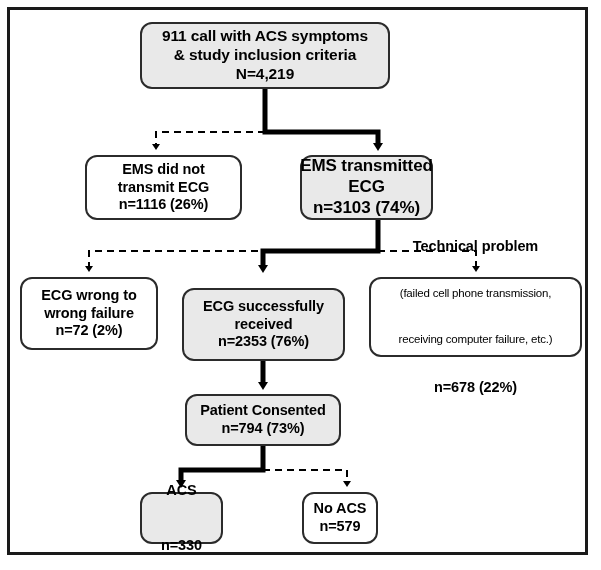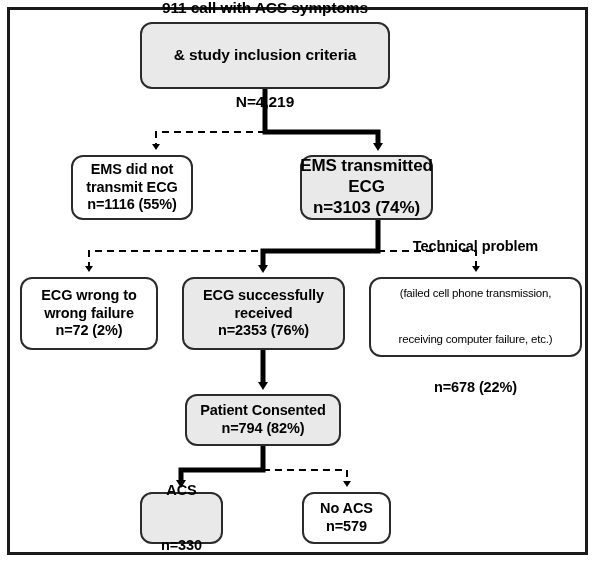--- a/index.html
+++ b/index.html
@@ -54,29 +54,29 @@
   .node.white { background: #ffffff; }
   .node .line { display: block; white-space: nowrap; }
   .node .sub {
     font-weight: normal;
     font-size: 11.5px;
     line-height: 1.2;
     letter-spacing: -0.2px;
   }
 
   
-  #node-screened { left: 140px; top: 22px;  width: 250px; height: 67px; font-size: 15.5px; gap: 28px; }
-  #node-no-transmit { left: 71px;  top: 155px; width: 122px; height: 65px; font-size: 14.5px; }
+  #node-screened { left: 140px; top: 22px;  width: 250px; height: 67px; font-size: 15.5px; }
+  #node-no-transmit { left: 85px;  top: 155px; width: 157px; height: 65px; font-size: 14.5px; }
   #node-transmitted { left: 300px; top: 155px; width: 133px; height: 65px; font-size: 17px; }
   #node-wrong-hospital { left: 20px;  top: 277px; width: 138px; height: 73px; font-size: 14.5px; }
-  #node-received { left: 182px; top: 277px; width: 163px; height: 73px; font-size: 14.5px; }
+  #node-received { left: 182px; top: 288px; width: 163px; height: 73px; font-size: 14.5px; }
   #node-technical { left: 369px; top: 277px; width: 213px; height: 80px; font-size: 14.5px; gap: 32px; }
   #node-consented { left: 185px; top: 394px; width: 156px; height: 52px; font-size: 14.5px; }
   #node-acs { left: 140px; top: 492px; width: 83px; height: 52px; font-size: 14.5px; gap: 37px; }
-  #node-no-acs { left: 302px; top: 492px; width: 89px; height: 52px; font-size: 14.5px; }
+  #node-no-acs { left: 302px; top: 492px; width: 76px; height: 52px; font-size: 14.5px; }
 </style>
 </head>
 <body>
 
 <div id="canvas">
   <div id="frame"></div>
 
   <svg id="wires" viewBox="0 0 601 570">
     <defs>
       <marker id="arrow-thick" markerWidth="10" markerHeight="10" refX="3" refY="5" orient="auto" markerUnits="userSpaceOnUse">
@@ -122,21 +122,21 @@
 
   <div class="node gray" id="node-screened">
     <span class="line">911 call with ACS symptoms</span>
     <span class="line">&amp; study inclusion criteria</span>
     <span class="line">N=4,219</span>
   </div>
 
   <div class="node white" id="node-no-transmit">
     <span class="line">EMS did not</span>
     <span class="line">transmit ECG</span>
-    <span class="line">n=1116 (55%)</span>
+    <span class="line">n=1116 (26%)</span>
   </div>
 
   <div class="node gray" id="node-transmitted">
     <span class="line">EMS transmitted</span>
     <span class="line">ECG</span>
     <span class="line">n=3103 (74%)</span>
   </div>
 
   <div class="node white" id="node-wrong-hospital">
     <span class="line">ECG wrong to</span>
@@ -152,21 +152,21 @@
 
   <div class="node white" id="node-technical">
     <span class="line">Technical problem</span>
     <span class="line sub">(failed cell phone transmission,</span>
     <span class="line sub">receiving computer failure, etc.)</span>
     <span class="line">n=678 (22%)</span>
   </div>
 
   <div class="node gray" id="node-consented">
     <span class="line">Patient Consented</span>
-    <span class="line">n=794 (82%)</span>
+    <span class="line">n=794 (73%)</span>
   </div>
 
   <div class="node gray" id="node-acs">
     <span class="line">ACS</span>
     <span class="line">n=330</span>
   </div>
 
   <div class="node white" id="node-no-acs">
     <span class="line">No ACS</span>
     <span class="line">n=579</span>

